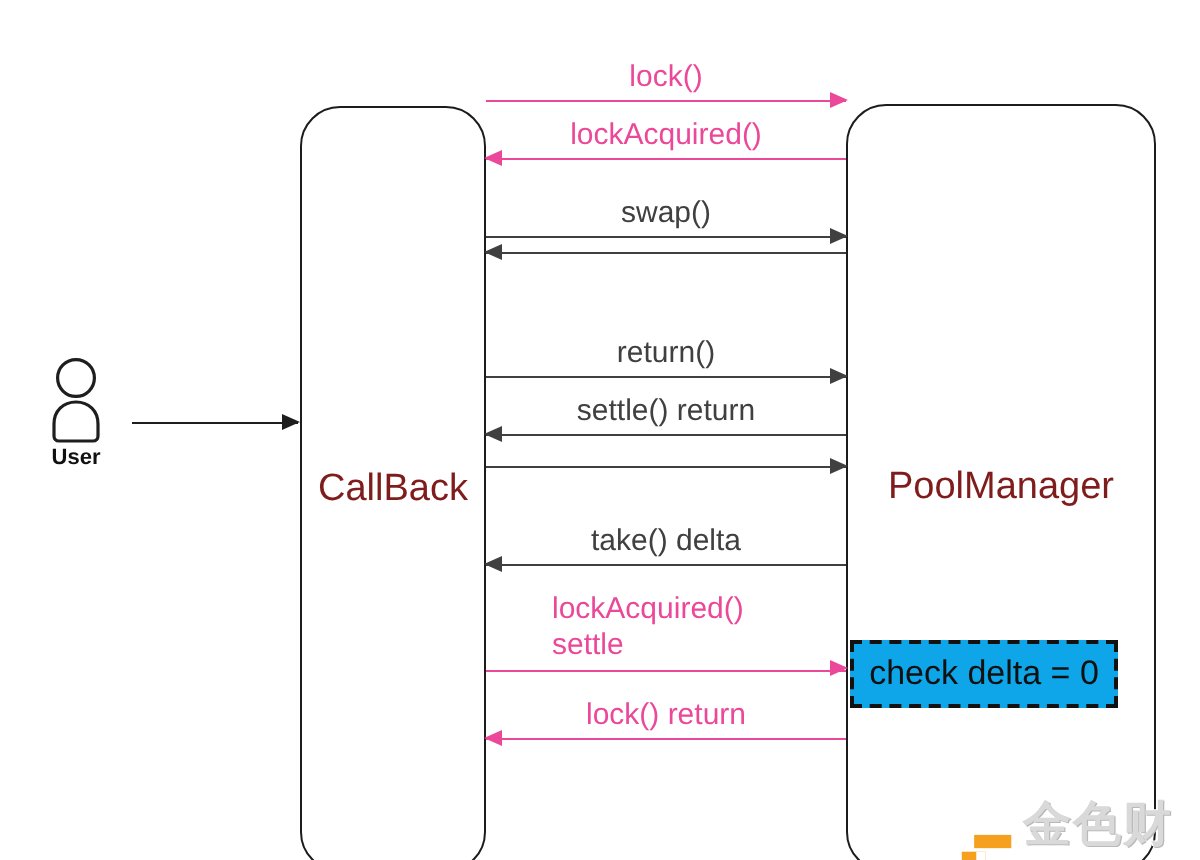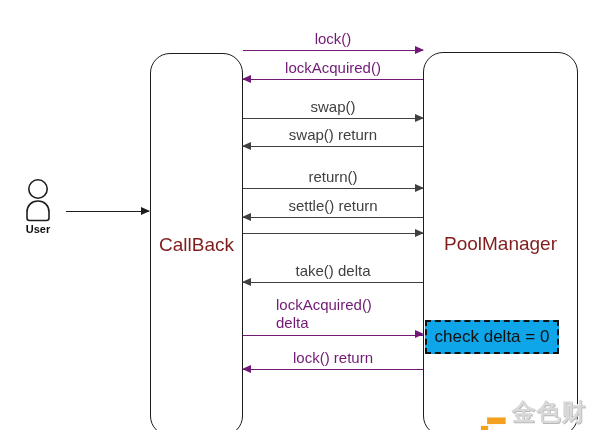--- a/index.html
+++ b/index.html
@@ -21,21 +21,21 @@
   .user-arrow{position:absolute;left:66px;top:211px;width:83px;height:0;border-top:1.6px solid #1e1e1e;color:#1e1e1e;}
 
   
   .msg{position:absolute;left:243px;width:180px;}
   .msg-label{font-size:15px;line-height:1.22;text-align:center;margin-bottom:2px;}
   .msg-line{position:relative;height:0;border-top:1.6px solid currentColor;}
   .ah{position:absolute;width:0;height:0;border-top:4.6px solid transparent;border-bottom:4.6px solid transparent;top:-5.4px;}
   .dir-right .ah{right:-1px;border-left:9px solid currentColor;}
   .dir-left  .ah{left:-1px;border-right:9px solid currentColor;}
   .user-arrow .ah{right:-1px;border-left:9px solid currentColor;top:-5.4px;border-top:4.6px solid transparent;border-bottom:4.6px solid transparent;}
-  .c-black{color:#701a75;}
+  .c-black{color:#ec4899;}
   .c-purple{color:#404040;}
   .msg.wrap2 .msg-label{width:112px;margin-left:33px;text-align:left;}
 
   
   .note{position:absolute;left:425px;top:320px;width:130px;height:30px;border:2px dashed #111;
         background:#0ea5e9;display:flex;align-items:center;justify-content:center;
         font-size:17px;color:#111;z-index:3;}
 
   
   .watermark{position:absolute;left:480px;top:396px;display:flex;align-items:center;gap:5px;z-index:5;}
@@ -79,21 +79,20 @@
         <i class="ah"></i>
       </div>
   </div>
   <div class="msg dir-right c-purple" style="top:98px">
     <div class="msg-label">swap()</div>
     <div class="msg-line">
         <i class="ah"></i>
       </div>
   </div>
   <div class="msg dir-left c-purple" style="top:126px">
-    <div class="msg-label">swap() return</div>
     <div class="msg-line">
         <i class="ah"></i>
       </div>
   </div>
   <div class="msg dir-right c-purple" style="top:168px">
     <div class="msg-label">return()</div>
     <div class="msg-line">
         <i class="ah"></i>
       </div>
   </div>
@@ -108,21 +107,21 @@
         <i class="ah"></i>
       </div>
   </div>
   <div class="msg dir-left c-purple" style="top:262px">
     <div class="msg-label">take() delta</div>
     <div class="msg-line">
         <i class="ah"></i>
       </div>
   </div>
   <div class="msg dir-right c-black wrap2" style="top:296px">
-    <div class="msg-label">lockAcquired() delta</div>
+    <div class="msg-label">lockAcquired() settle</div>
     <div class="msg-line">
         <i class="ah"></i>
       </div>
   </div>
   <div class="msg dir-left c-black" style="top:349px">
     <div class="msg-label">lock() return</div>
     <div class="msg-line">
         <i class="ah"></i>
       </div>
   </div>

